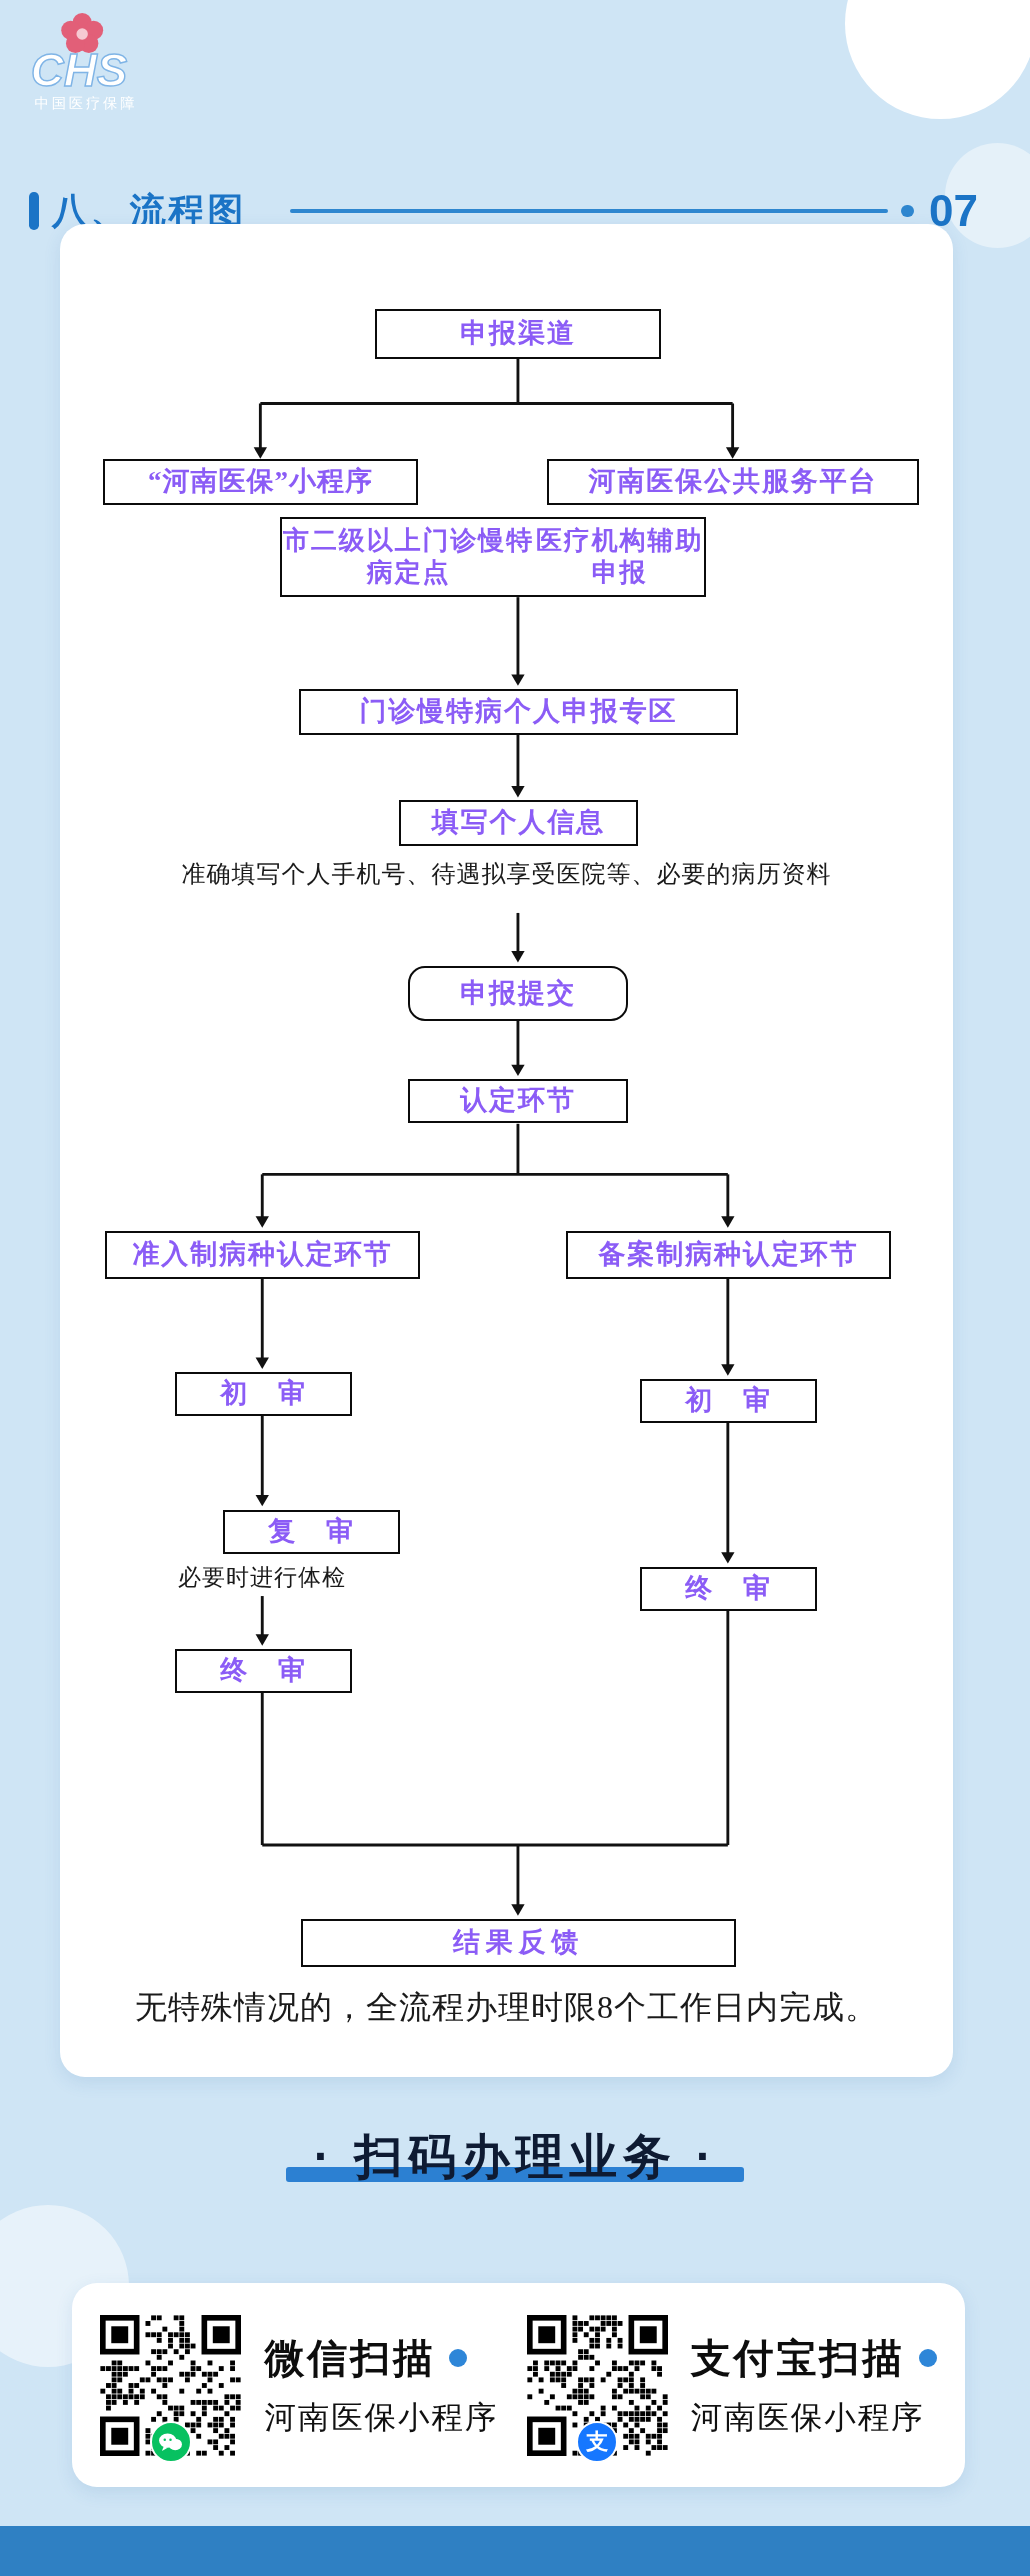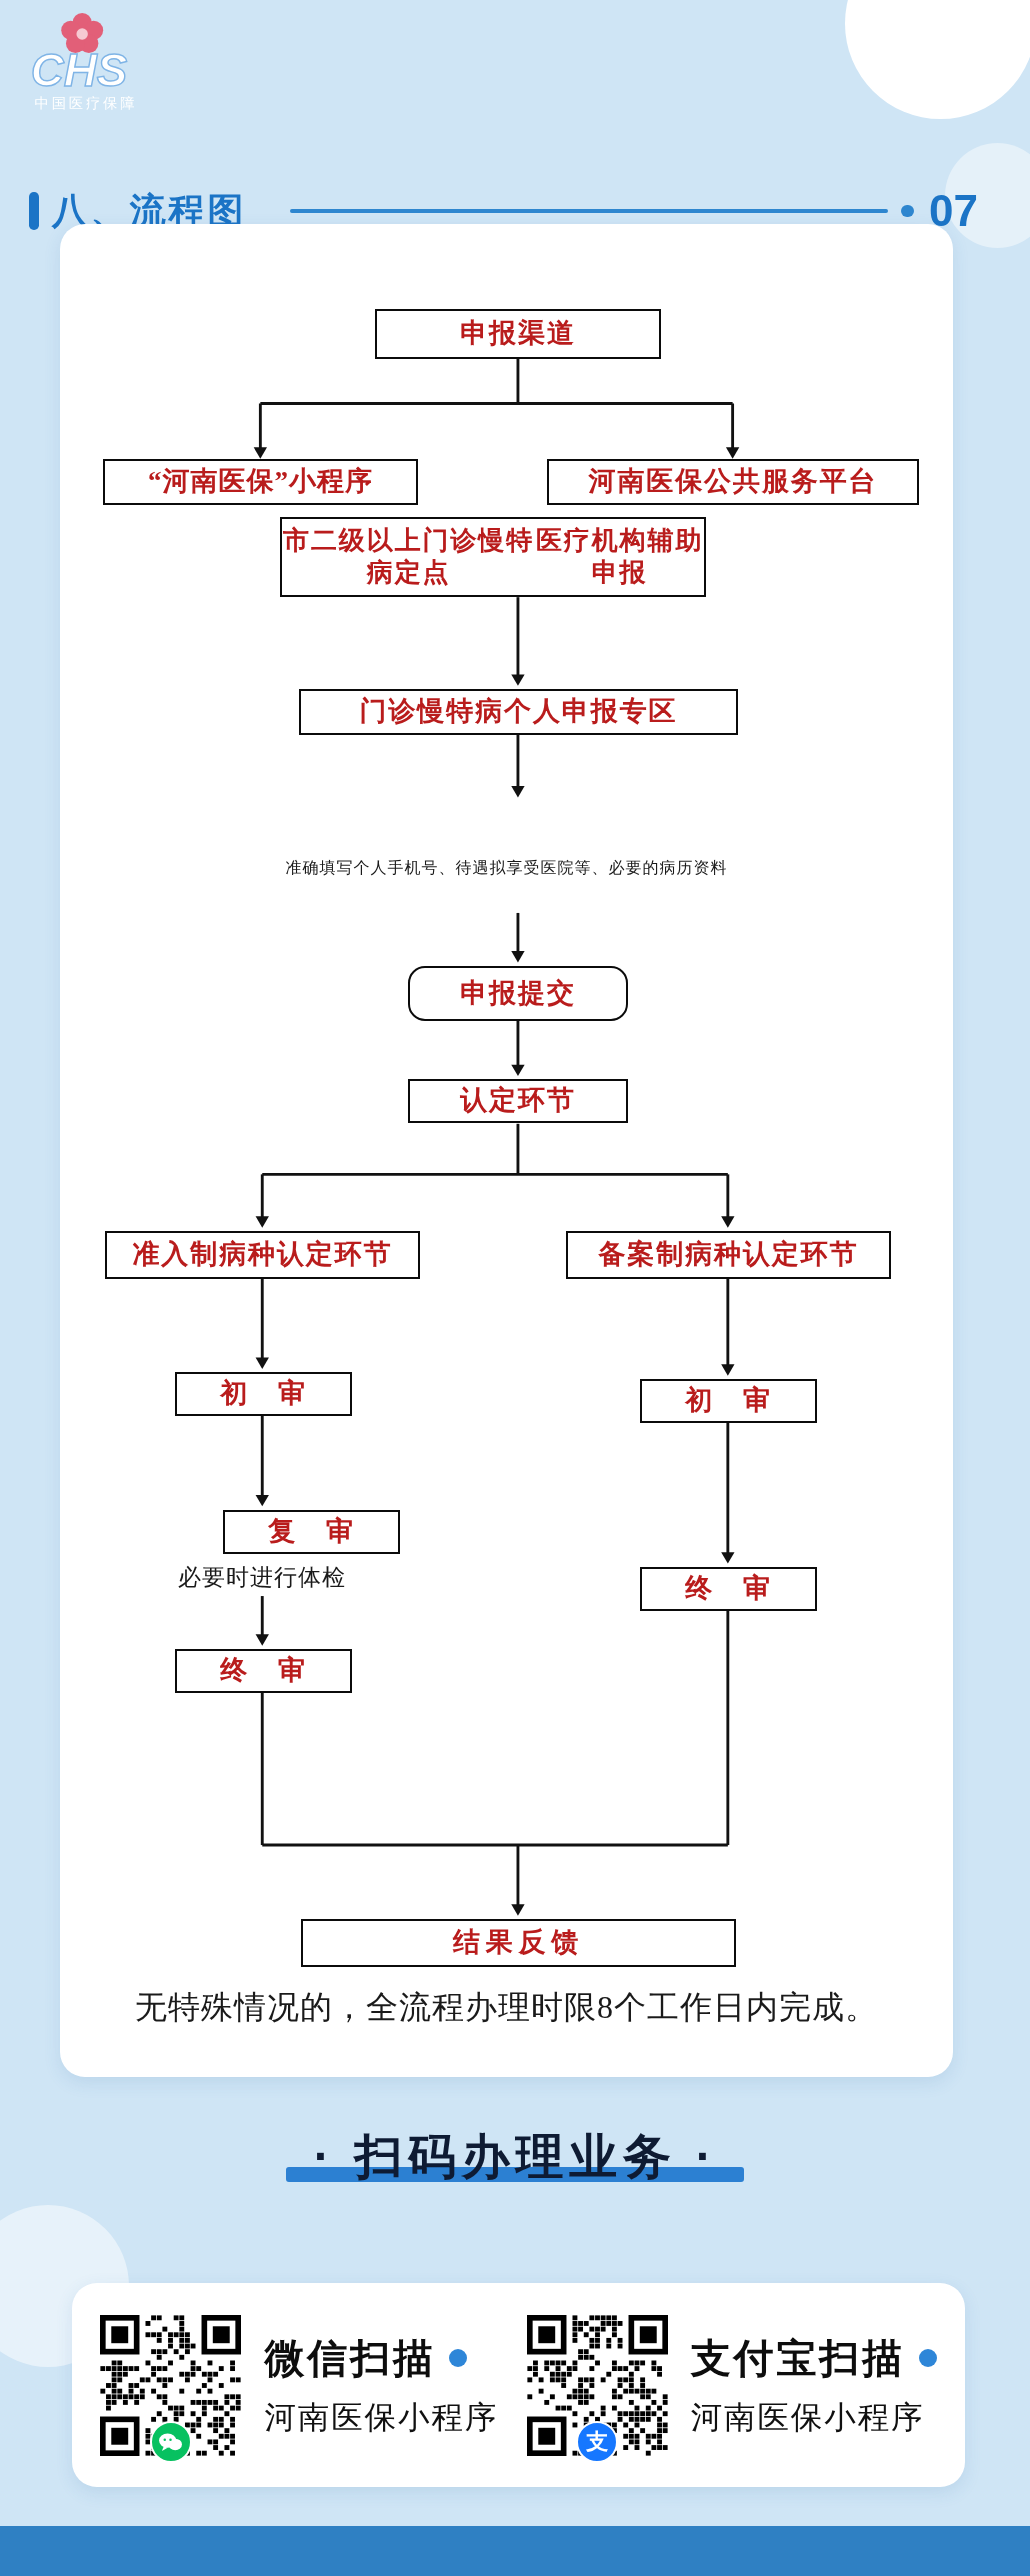--- a/index.html
+++ b/index.html
@@ -32,21 +32,21 @@
   .flow-card {
     position:absolute; left:60px; top:224px; width:893px; height:1853px;
     background:#ffffff; border-radius:25px;
     box-shadow:0 5.7px 17px rgba(46,110,170,.12);
   }
   .connectors { position:absolute; left:0; top:0; }
   .flow-box {
     position:absolute; background:#fff; border:2.9px solid #0b0b0b;
     display:flex; align-items:center; justify-content:center;
     font-family:"Liberation Serif","DejaVu Serif",serif;
-    font-weight:bold; color:#b91c1c; font-size:27px; letter-spacing:1.9px;
+    font-weight:bold; color:#8b5cf6; font-size:27px; letter-spacing:1.9px;
     text-align:center; line-height:1.25;
   }
   .flow-box.two-line { flex-direction:row; }
   .flow-note {
     position:absolute; text-align:center; color:#1a1a1a;
     font-family:"Liberation Serif","DejaVu Serif",serif; letter-spacing:1px;
   }
 
   
   .scan-heading { position:absolute; left:0; top:2125px; width:100%; text-align:center; }
@@ -169,22 +169,23 @@
 
     <div class="flow-box" style="left:487px;top:235px;width:372px;height:46px;">河南医保公共服务平台</div>
 
     <div class="flow-box two-line" style="left:220px;top:293px;width:426px;height:80px;font-size:26px;">
       <span>市二级以上门诊慢特病定点</span>
       <span>医疗机构辅助申报</span>
     </div>
 
     <div class="flow-box" style="left:239px;top:465px;width:439px;height:46px;">门诊慢特病个人申报专区</div>
 
-
-    <div class="flow-note" style="left:0;top:634px;width:893px;font-size:16px;">准确填写个人手机号、待遇拟享受医院等、必要的病历资料</div>
+    <div class="flow-box" style="left:339px;top:576px;width:239px;height:46px;">填写个人信息</div>
+
+    <div class="flow-note" style="left:0;top:634px;width:893px;font-size:24px;">准确填写个人手机号、待遇拟享受医院等、必要的病历资料</div>
 
     <div class="flow-box" style="left:348px;top:742px;width:220px;height:55px;border-radius:17px;">申报提交</div>
 
     <div class="flow-box" style="left:348px;top:855px;width:220px;height:44px;">认定环节</div>
 
     <div class="flow-box" style="left:45px;top:1007px;width:315px;height:48px;">准入制病种认定环节</div>
 
     <div class="flow-box" style="left:506px;top:1007px;width:325px;height:48px;">备案制病种认定环节</div>
 
     <div class="flow-box" style="left:115px;top:1148px;width:177px;height:44px;">初　审</div>

